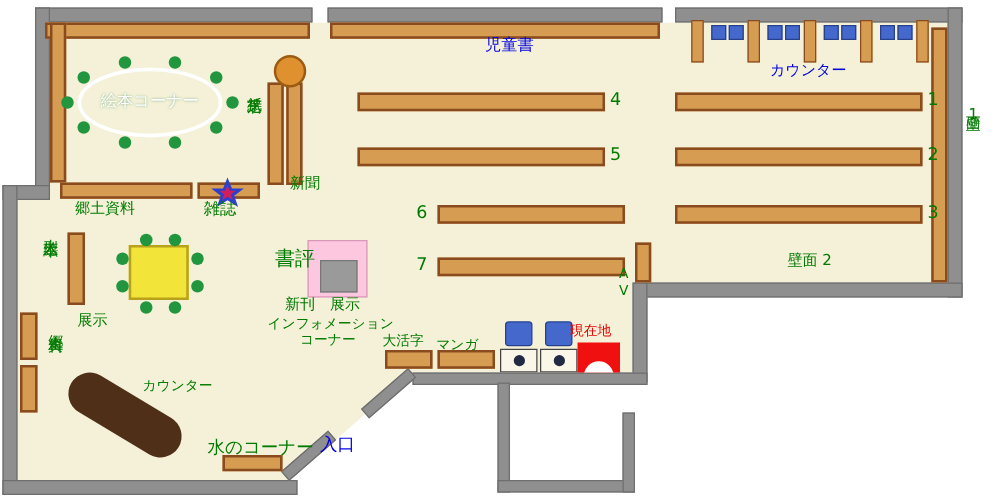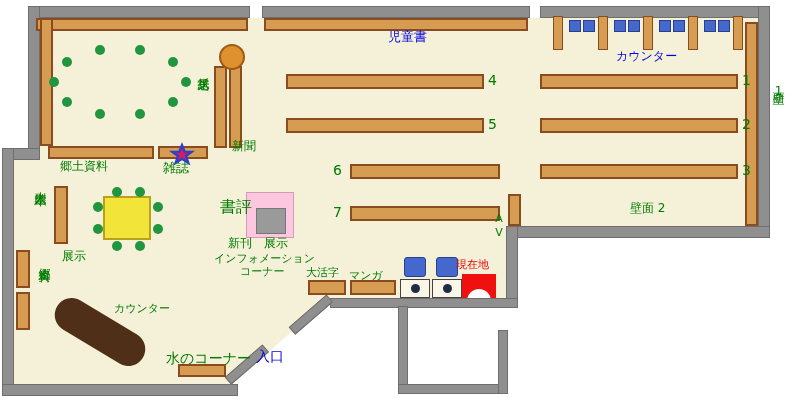--- a/index.html
+++ b/index.html
@@ -82,20 +82,23 @@
   <div class="part" style="left:733px;top:16px;width:10px;height:34px"></div>
   <div class="chair" style="left:569px;top:20px"></div>
   <div class="chair" style="left:583px;top:20px"></div>
   <div class="chair" style="left:614px;top:20px"></div>
   <div class="chair" style="left:628px;top:20px"></div>
   <div class="chair" style="left:659px;top:20px"></div>
   <div class="chair" style="left:673px;top:20px"></div>
   <div class="chair" style="left:704px;top:20px"></div>
   <div class="chair" style="left:718px;top:20px"></div>
 
+  <div class="ellipse" style="left:62px;top:54px;width:116px;height:56px">
+    <span class="lbl w" style="position:static;font-size:13px">絵本コーナー</span>
+  </div>
   <div class="dot" style="left:181px;top:77px"></div>
   <div class="dot" style="left:168px;top:97px"></div>
   <div class="dot" style="left:135px;top:109px"></div>
   <div class="dot" style="left:95px;top:109px"></div>
   <div class="dot" style="left:62px;top:97px"></div>
   <div class="dot" style="left:49px;top:77px"></div>
   <div class="dot" style="left:62px;top:57px"></div>
   <div class="dot" style="left:95px;top:45px"></div>
   <div class="dot" style="left:135px;top:45px"></div>
   <div class="dot" style="left:168px;top:57px"></div>

